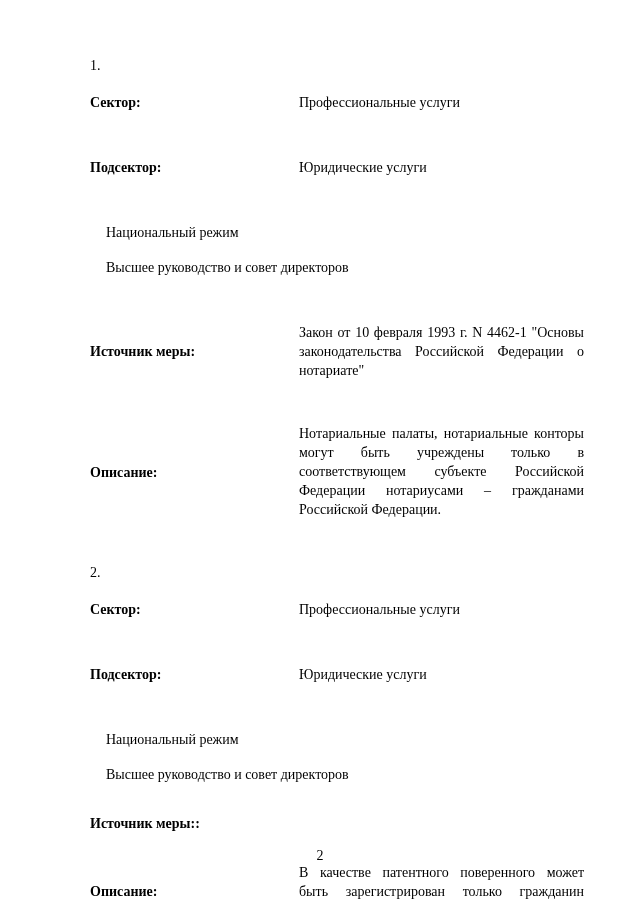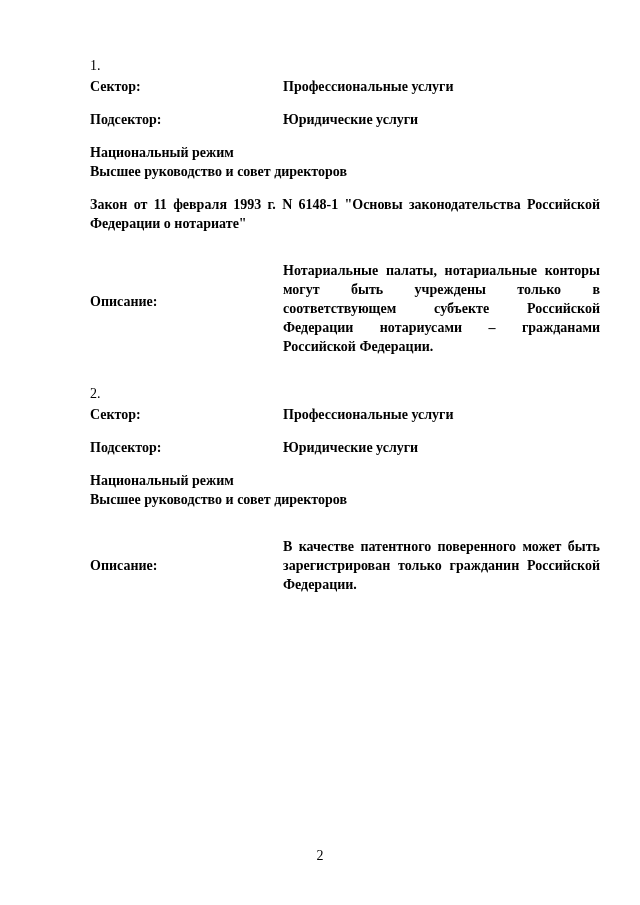--- a/index.html
+++ b/index.html
@@ -40,22 +40,21 @@
     width: 193px;
     font-weight: bold;
     padding-right: 6px;
     box-sizing: border-box;
   }
   .value {
     flex: 1;
     min-width: 0;
   }
   .value p {
-    margin: 0;
-    font-weight: bold;
+    margin: 16px;
   }
   .value.justify p {
     text-align: justify;
   }
   .value p.para {
     margin-top: 14px;
   }
   .page-number {
     position: absolute;
     bottom: 40px;
@@ -88,22 +87,23 @@
       </div>
 
       <div class="row">
         <div class="value">
           <p>Национальный режим</p>
           <p>Высшее руководство и совет директоров</p>
         </div>
       </div>
 
       <div class="row">
+        <div class="label">Источник меры:</div>
         <div class="value justify">
-          <p>Закон от 11 февраля 1993 г. N 6148-1 "Основы законодательства Российской Федерации о нотариате"</p>
+          <p>Закон от 10 февраля 1993 г. N 4462-1 "Основы законодательства Российской Федерации о нотариате"</p>
         </div>
       </div>
 
       <div class="row">
         <div class="label">Описание:</div>
         <div class="value justify">
           <p class="para">Нотариальные палаты, нотариальные конторы могут быть учреждены только в соответствующем субъекте Российской Федерации нотариусами – гражданами Российской Федерации.</p>
         </div>
       </div>
     </section>
@@ -126,20 +126,21 @@
       </div>
 
       <div class="row">
         <div class="value">
           <p>Национальный режим</p>
           <p>Высшее руководство и совет директоров</p>
         </div>
       </div>
 
       <div class="row">
+        <div class="label">Источник меры::</div>
       </div>
 
       <div class="row">
         <div class="label">Описание:</div>
         <div class="value justify">
           <p>В качестве патентного поверенного может быть зарегистрирован только гражданин Российской Федерации.</p>
         </div>
       </div>
     </section>
 

